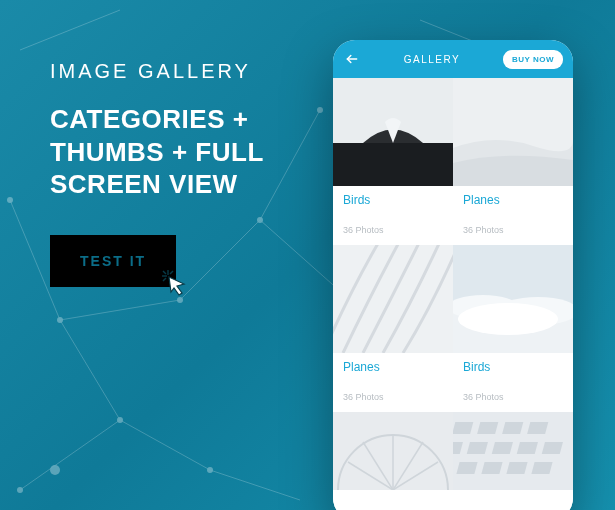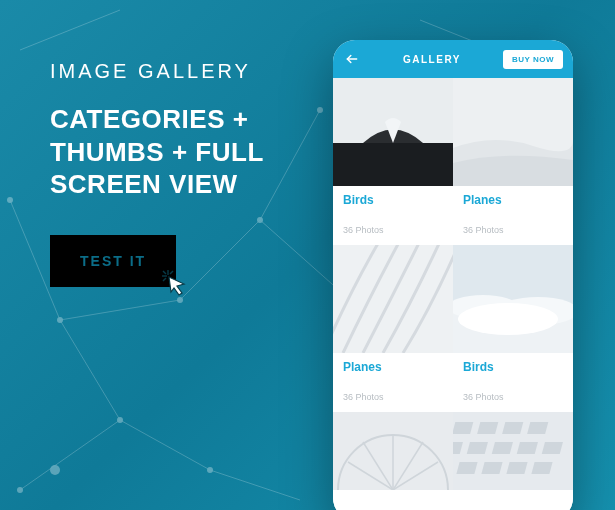--- a/index.html
+++ b/index.html
@@ -23,32 +23,32 @@
   position: absolute; right: 42px; top: 40px; width: 240px; height: 480px;
   background: #fff; border-radius: 22px;
   box-shadow: 0 18px 50px rgba(0,0,0,0.35); overflow: hidden;
   display: flex; flex-direction: column;
 }
 .app-bar {
   height: 38px; background: #1ba8d6; display: flex; align-items: center;
   padding: 0 10px; gap: 8px; flex-shrink: 0;
 }
 .back-btn { width: 18px; display: flex; align-items: center; justify-content: center; cursor: pointer; }
-.app-title { flex: 1; text-align: center; color: #fff; font-size: 10px; letter-spacing: 1.5px; font-weight: 700; }
+.app-title { flex: 1; text-align: center; color: #fff; font-size: 10px; letter-spacing: 1.5px; font-weight: 400; }
 .buy-btn {
   background: #fff; color: #1ba8d6; font-size: 8px; font-weight: 700;
-  letter-spacing: 0.5px; padding: 5px 9px; border-radius: 3px; cursor: pointer; border: none;
+  letter-spacing: 0.5px; padding: 5px 9px; border-radius: 9px; cursor: pointer; border: none;
 }
 .gallery-scroll { flex: 1; overflow: hidden; background: #fff; }
 .grid { display: grid; grid-template-columns: 1fr 1fr; }
 .cell { display: flex; flex-direction: column; }
 .thumb { width: 100%; height: 108px; background: #e8ecef; position: relative; overflow: hidden; }
 .thumb svg { width: 100%; height: 100%; display: block; }
 .meta { padding: 7px 10px 10px; }
-.cat { color: #1ba8d6; font-size: 12px; font-weight: 700; }
+.cat { color: #1ba8d6; font-size: 12px; font-weight: 400; }
 .cnt { color: #b7bdc2; font-size: 9px; margin-top: 18px; }
 .row3 .thumb { height: 78px; }
 </style>
 </head>
 <body>
 
 <svg class="bg-net" viewBox="0 0 615 510">
   <g stroke="#ffffff" stroke-width="1" fill="none" opacity="0.6">
     <line x1="20" y1="490" x2="120" y2="420"></line>
       <line x1="120" y1="420" x2="210" y2="470"></line>

